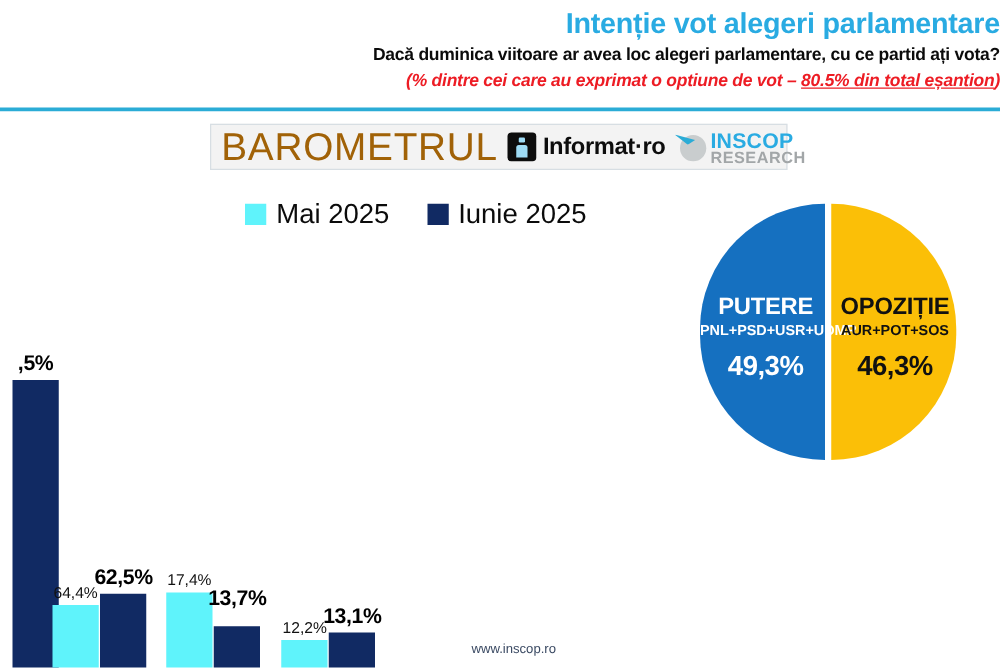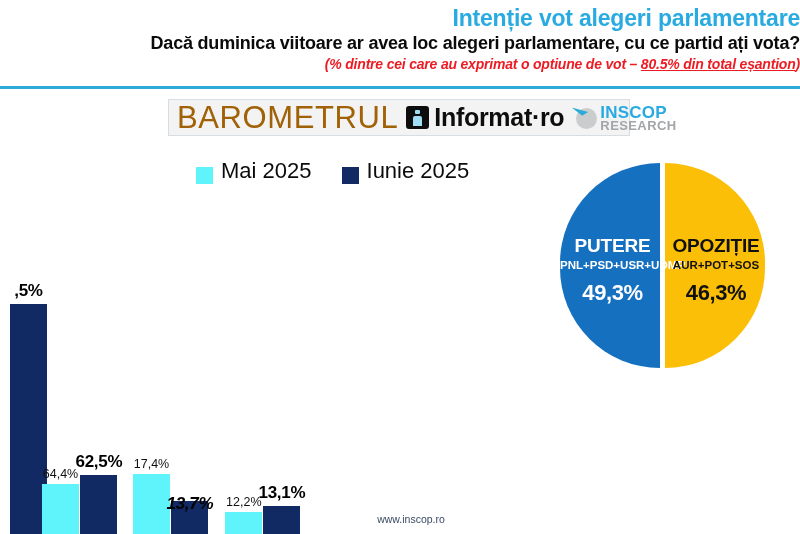--- a/index.html
+++ b/index.html
@@ -11,21 +11,21 @@
   }
   #root { position: relative; width: 800px; height: 534px; background:#fff; }
 
   
   .hdr { position: absolute; left: 0; top: 0; width: 800px; height: 88px; text-align: right; }
   .title {
     color: #29ABE2; font-weight: bold; font-size: 23px; letter-spacing: -0.2px;
     line-height: 30px; padding-top: 3px;
   }
   .subtitle {
-    color: #0b0b0b; font-weight: bold; font-size: 18px; line-height: 21px;
+    color: #0b0b0b; font-weight: bold; font-size: 14px; line-height: 21px;
     letter-spacing: -0.2px;
   }
   .subtitle2 {
     color: #ED1C24; font-weight: bold; font-style: italic; font-size: 14px;
     line-height: 21px; letter-spacing: -0.2px;
   }
   .subtitle2 u { text-decoration: underline; }
   .rule { position: absolute; left: 0; top: 86px; width: 800px; height: 3px; background: #2BACD6; }
 
   
@@ -44,39 +44,39 @@
     position: relative; flex: 0 0 auto;
   }
   .informat-mark::before {
     content:""; position:absolute; left:9px; top:4px; width:5px; height:4px;
     background:#9fdcf5; border-radius:1px;
   }
   .informat-mark::after {
     content:""; position:absolute; left:7px; top:10px; width:9px; height:10px;
     background:#9fdcf5; border-radius:2px 2px 0 0;
   }
-  .informat-text { font-size: 25px; font-weight: bold; color: #0d0d0d; white-space: nowrap; letter-spacing:-0.3px;}
+  .informat-text { font-size: 19px; font-weight: bold; color: #0d0d0d; white-space: nowrap; letter-spacing:-0.3px;}
   .inscop { display:flex; align-items:center; gap:2px; margin-left: auto; }
   .inscop-mark { width: 26px; height: 26px; position: relative; flex:0 0 auto; }
   .inscop-mark .circ {
     position:absolute; left:4px; top:3px; width:21px; height:21px;
     border-radius:50%; background:#c9cdce;
   }
   .inscop-mark .arrow {
     position:absolute; left:0px; top:2px; width:16px; height:9px;
     background:#2BACD6; clip-path: polygon(0 0, 100% 62%, 62% 100%);
     transform: rotate(-4deg);
   }
   .inscop-words { line-height: 1; }
   .inscop-words .n1 { color:#29ABE2; font-size:17px; font-weight:bold; letter-spacing:0.2px; display:block; }
   .inscop-words .n2 { color:#a2a6a8; font-size:13px; font-weight:bold; letter-spacing:0.4px; display:block; margin-top:-2px;}
 
   
   .legend { position:absolute; left:196px; top:158px; display:flex; gap:30px; align-items:center; }
-  .lg { display:flex; align-items:flex-end; gap:8px; }
+  .lg { display:flex; align-items:center; gap:8px; }
   .lg .sw { width:17px; height:17px; display:block; }
   .lg .lb { font-size:22px; color:#0b0b0b; white-space:nowrap; }
 
   
   .chart { position:absolute; left:0; top:140px; width:800px; height:325px; }
   .bar { display:block; }
   .bar.m { background:#5FF3FB; }
   .bar.j { background:#112A63; }
   .vlab { position:absolute; white-space:nowrap; }
   .vlab.m { font-size:12.5px; color:#111; }
@@ -147,21 +147,21 @@
     <div id="bars-layer">
         <div class="bar j" style="position: absolute; left: 10px; top: 164.325px; width: 37px; height: 297.675px;"></div>
         <div class="vlab j" style="position: absolute; left: 5.5px; top: 141.325px; width: 46px; text-align: center;">,5%</div>
         <div class="bar m" style="position: absolute; left: 42px; top: 344.4px; width: 37px; height: 117.6px;"></div>
         <div class="vlab m" style="position: absolute; left: 42.5px; top: 327.4px; width: 36px; text-align: center;">64,4%</div>
         <div class="bar j" style="position: absolute; left: 80px; top: 334.845px; width: 37px; height: 127.155px;"></div>
         <div class="vlab j" style="position: absolute; left: 75.5px; top: 311.845px; width: 46px; text-align: center;">62,5%</div>
         <div class="bar m" style="position: absolute; left: 133px; top: 334.11px; width: 37px; height: 127.89px;"></div>
         <div class="vlab m" style="position: absolute; left: 133.5px; top: 317.11px; width: 36px; text-align: center;">17,4%</div>
         <div class="bar j" style="position: absolute; left: 171px; top: 361.305px; width: 37px; height: 100.695px;"></div>
-        <div class="vlab j" style="position: absolute; left: 166.5px; top: 354px; width: 46px; text-align: right; font-style: italic;">13,7%</div>
+        <div class="vlab j" style="position: absolute; left: 166.5px; top: 329px; width: 46px; text-align: right;">13,7%</div>
         <div class="bar m" style="position: absolute; left: 225px; top: 372.33px; width: 37px; height: 89.67px;"></div>
         <div class="vlab m" style="position: absolute; left: 225.5px; top: 355.33px; width: 36px; text-align: right;">12,2%</div>
         <div class="bar j" style="position: absolute; left: 263px; top: 365.715px; width: 37px; height: 96.285px;"></div>
         <div class="vlab j" style="position: absolute; left: 258.5px; top: 342.715px; width: 46px; text-align: center;">13,1%</div>
       </div>
     <div id="xlabels-layer"></div>
   </div>
 
   <div class="pie">
     <div class="half left"></div>

